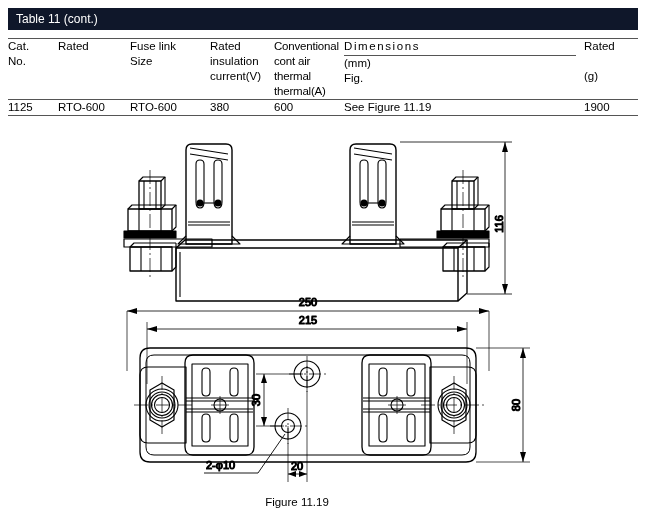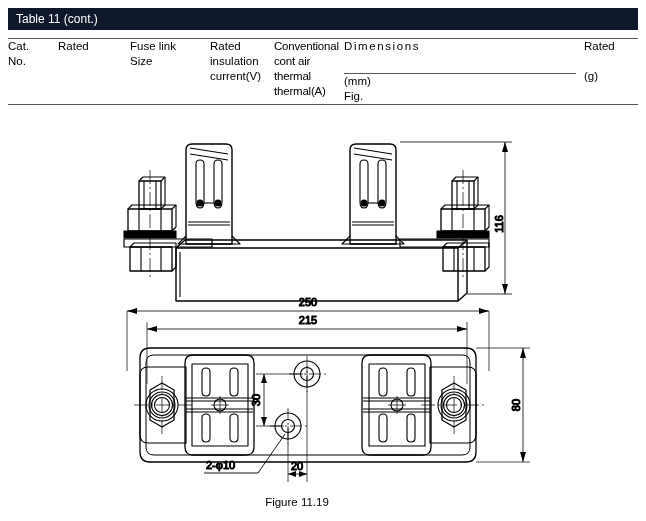--- a/index.html
+++ b/index.html
@@ -72,21 +72,21 @@
   .c-fuse  { width: 80px; }
   .c-rated { width: 64px; }
   .c-conv  { width: 70px; }
   .c-dim   { width: 240px; }
   .c-wt    { width: 54px; }
 
   .small-cond { font-size: 9.5px; line-height: 13px; letter-spacing: -0.2px; margin-top: 8px; }
   .dim-underline {
     display: block;
     border-bottom: 1px solid #555;
-    padding-bottom: 19px;
+    padding-bottom: 1px;
     margin-right: 8px;
     letter-spacing: 1.6px;
   }
   .gap-line { display:block; height: 15px; }
 
   
   .drawing {
     position: absolute;
     left: 0;
     top: 126px;
@@ -154,20 +154,29 @@
           <td>
             <span class="dim-underline">Dimensions</span>
             <span>(mm)</span><br>
             <span>Fig.</span>
           </td>
           <td>
             <span>Rated</span>
             <span class="gap-line"></span>
             <span>(g)</span>
           </td>
+        </tr>
+        <tr class="data-row">
+          <td>1125</td>
+          <td>RTO-600</td>
+          <td>RTO-600</td>
+          <td>380</td>
+          <td>600</td>
+          <td>See Figure 11.19</td>
+          <td>1900</td>
         </tr>
       </tbody>
     </table>
   </div>
 
   <div class="drawing">
   <svg width="646" height="370" viewBox="0 0 646 370" xmlns="http://www.w3.org/2000/svg">
 
     <g fill="none" stroke="#000" stroke-width="1.1" stroke-linejoin="round">
 

